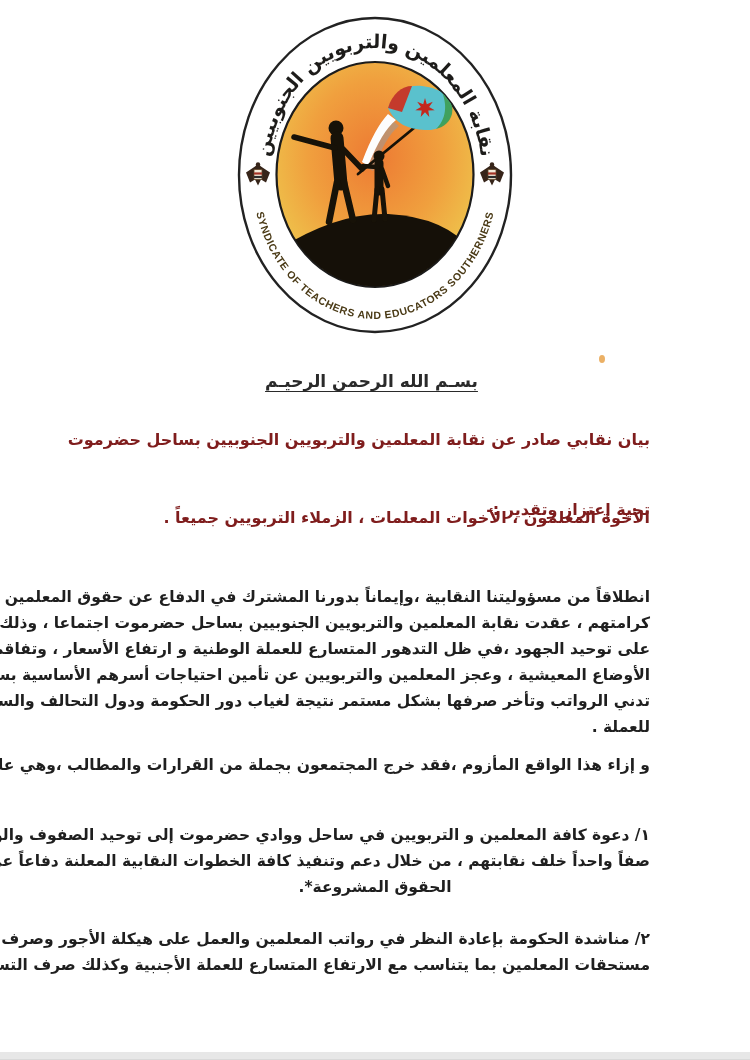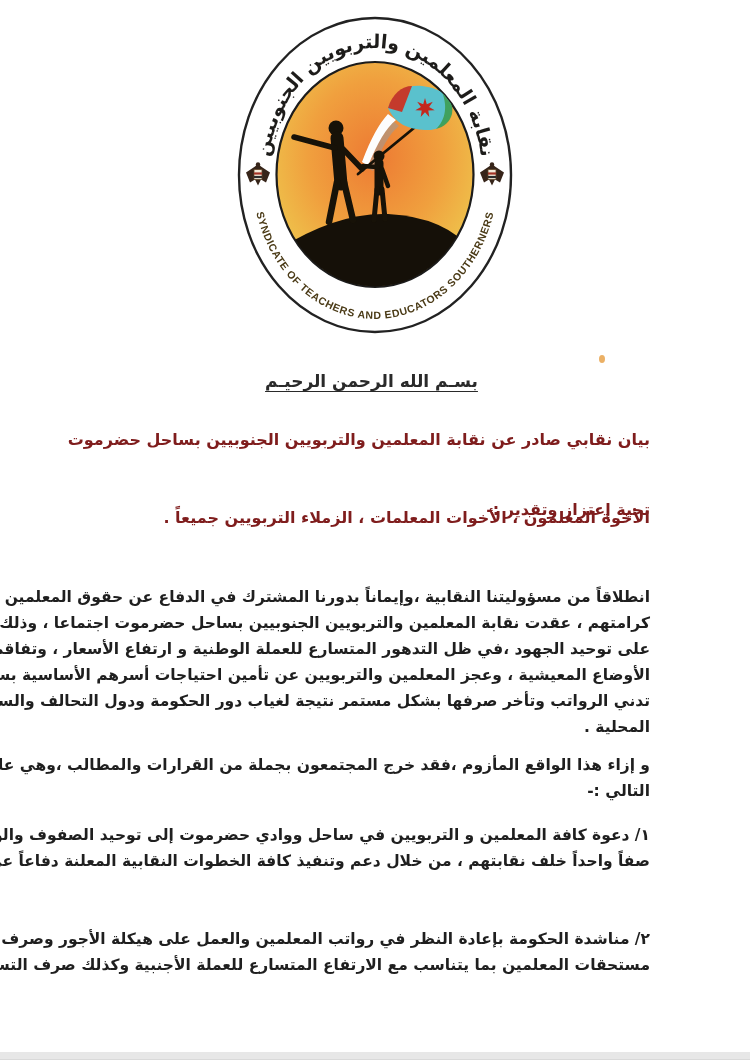--- a/index.html
+++ b/index.html
@@ -130,31 +130,31 @@
   <div class="h-line t-salutation">الأخوة المعلمون ، الأخوات  المعلمات ، الزملاء التربويين جميعاً .</div>
 
   <div class="h-line t-greeting">تحية إعتزاز وتقدير :-</div>
 
   <div class="para p-intro">
     <div class="line">انطلاقاً من مسؤوليتنا النقابية ،وإيماناً بدورنا المشترك في الدفاع عن حقوق المعلمين وصون</div>
     <div class="line">كرامتهم ، عقدت نقابة المعلمين والتربويين الجنوبيين بساحل حضرموت اجتماعا ، وذلك للإتفاق</div>
     <div class="line">على توحيد الجهود ،في ظل التدهور المتسارع للعملة الوطنية و ارتفاع الأسعار ، وتفاقم</div>
     <div class="line">الأوضاع المعيشية ، وعجز المعلمين والتربويين عن تأمين احتياجات أسرهم الأساسية بسبب</div>
     <div class="line">تدني الرواتب وتأخر صرفها بشكل مستمر نتيجة لغياب دور الحكومة ودول التحالف والسلطة</div>
-    <div class="line">المحلية .</div>
+    <div class="line">للعملة .</div>
   </div>
 
   <div class="para p-transition">
     <div class="line">و إزاء هذا الواقع المأزوم ،فقد خرج المجتمعون بجملة من القرارات والمطالب ،وهي على النحو</div>
-    <div class="line">التالي :-</div>
   </div>
 
   <div class="para p-item1">
     <div class="line">١/ دعوة كافة المعلمين و التربويين في ساحل ووادي حضرموت إلى توحيد الصفوف والوقوف</div>
     <div class="line">صفاً واحداً خلف نقابتهم ، من خلال دعم وتنفيذ كافة الخطوات النقابية المعلنة دفاعاً عن</div>
+    <div class="line c">الحقوق المشروعة*.</div>
   </div>
 
   <div class="para p-item2">
     <div class="line">٢/ مناشدة الحكومة بإعادة النظر في رواتب المعلمين والعمل على هيكلة الأجور وصرف</div>
     <div class="line">مستحقات المعلمين بما يتناسب مع الارتفاع المتسارع للعملة الأجنبية وكذلك صرف التسويات و</div>
   </div>
 
   <div class="speck"></div>
   <div class="edge-bottom"></div>
 </div>

